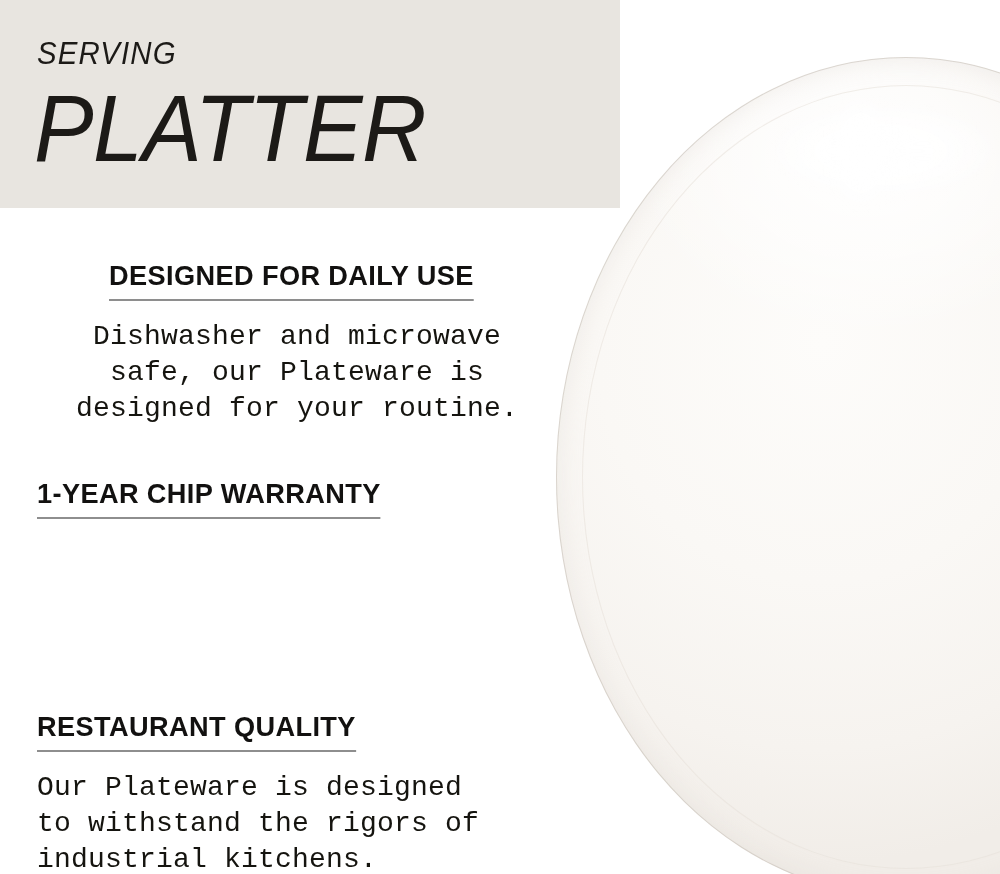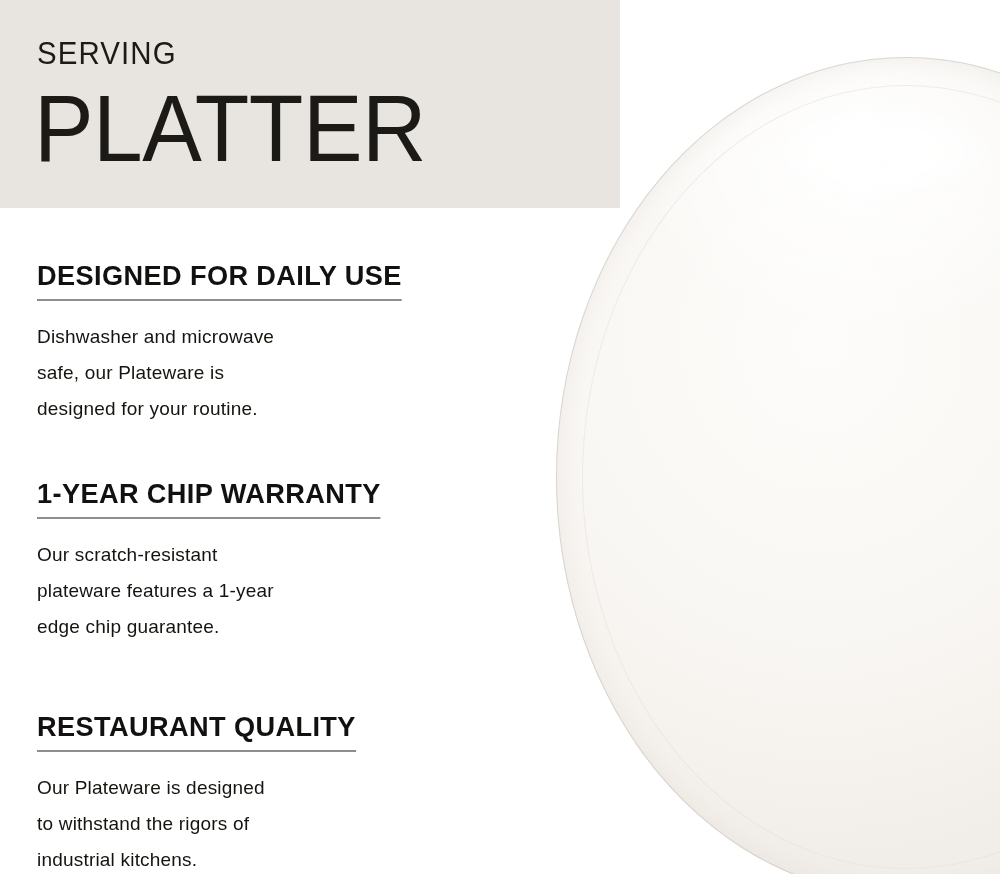--- a/index.html
+++ b/index.html
@@ -103,20 +103,21 @@
   }
 
   
   .header-band {
     position: absolute;
     left: 0; top: 0;
     width: 620px;
     height: 208px;
     background: #e8e5e0;
     z-index: 2;
+    font-style: italic;
   }
   .eyebrow {
     position: absolute;
     left: 37px;
     top: 36px;
     font-size: 32px;
     line-height: 34px;
     font-weight: 400;
     letter-spacing: 1.2px;
     color: #1c1a17;
@@ -144,41 +145,41 @@
     left: 0;
     top: 208px;
     width: 560px;
     z-index: 3;
   }
   .feature-block {
     position: absolute;
     left: 37px;
     width: 520px;
   }
-  .feature-block.b0 { top: 52px; }
+  .feature-block.b0 { top: 52px; text-align: center; }
   .feature-block.b1 { top: 270px; }
   .feature-block.b2 { top: 503px; }
 
   .feature-heading {
     display: inline-block;
     font-size: 28px;
     line-height: 32px;
     font-weight: 700;
     letter-spacing: 0.4px;
     color: #121110;
     white-space: nowrap;
     transform: scaleX(0.97);
     transform-origin: left top;
     padding-bottom: 7px;
     border-bottom: 2px solid #8e8e8e;
   }
   .feature-body {
     margin-top: 18px;
-    font-family: Liberation Sans, sans-serif;
-    font-size: 19px;
+    font-family: Liberation Mono, monospace;
+    font-size: 28px;
     line-height: 36px;
     font-weight: 400;
     letter-spacing: 0.2px;
     color: #15140f;
     white-space: pre-line;
   }
 </style>
 </head>
 <body>
 
@@ -203,23 +204,20 @@
 
     <div class="feature-block b0">
       <div class="feature-heading">DESIGNED FOR DAILY USE</div>
       <div class="feature-body">Dishwasher and microwave
 safe, our Plateware is
 designed for your routine.</div>
     </div>
 
     <div class="feature-block b1">
       <div class="feature-heading">1-YEAR CHIP WARRANTY</div>
-      <div class="feature-body">Our scratch-resistant
-plateware features a 1-year
-edge chip guarantee.</div>
     </div>
 
     <div class="feature-block b2">
       <div class="feature-heading">RESTAURANT QUALITY</div>
       <div class="feature-body">Our Plateware is designed
 to withstand the rigors of
 industrial kitchens.</div>
     </div>
 
   </div>

